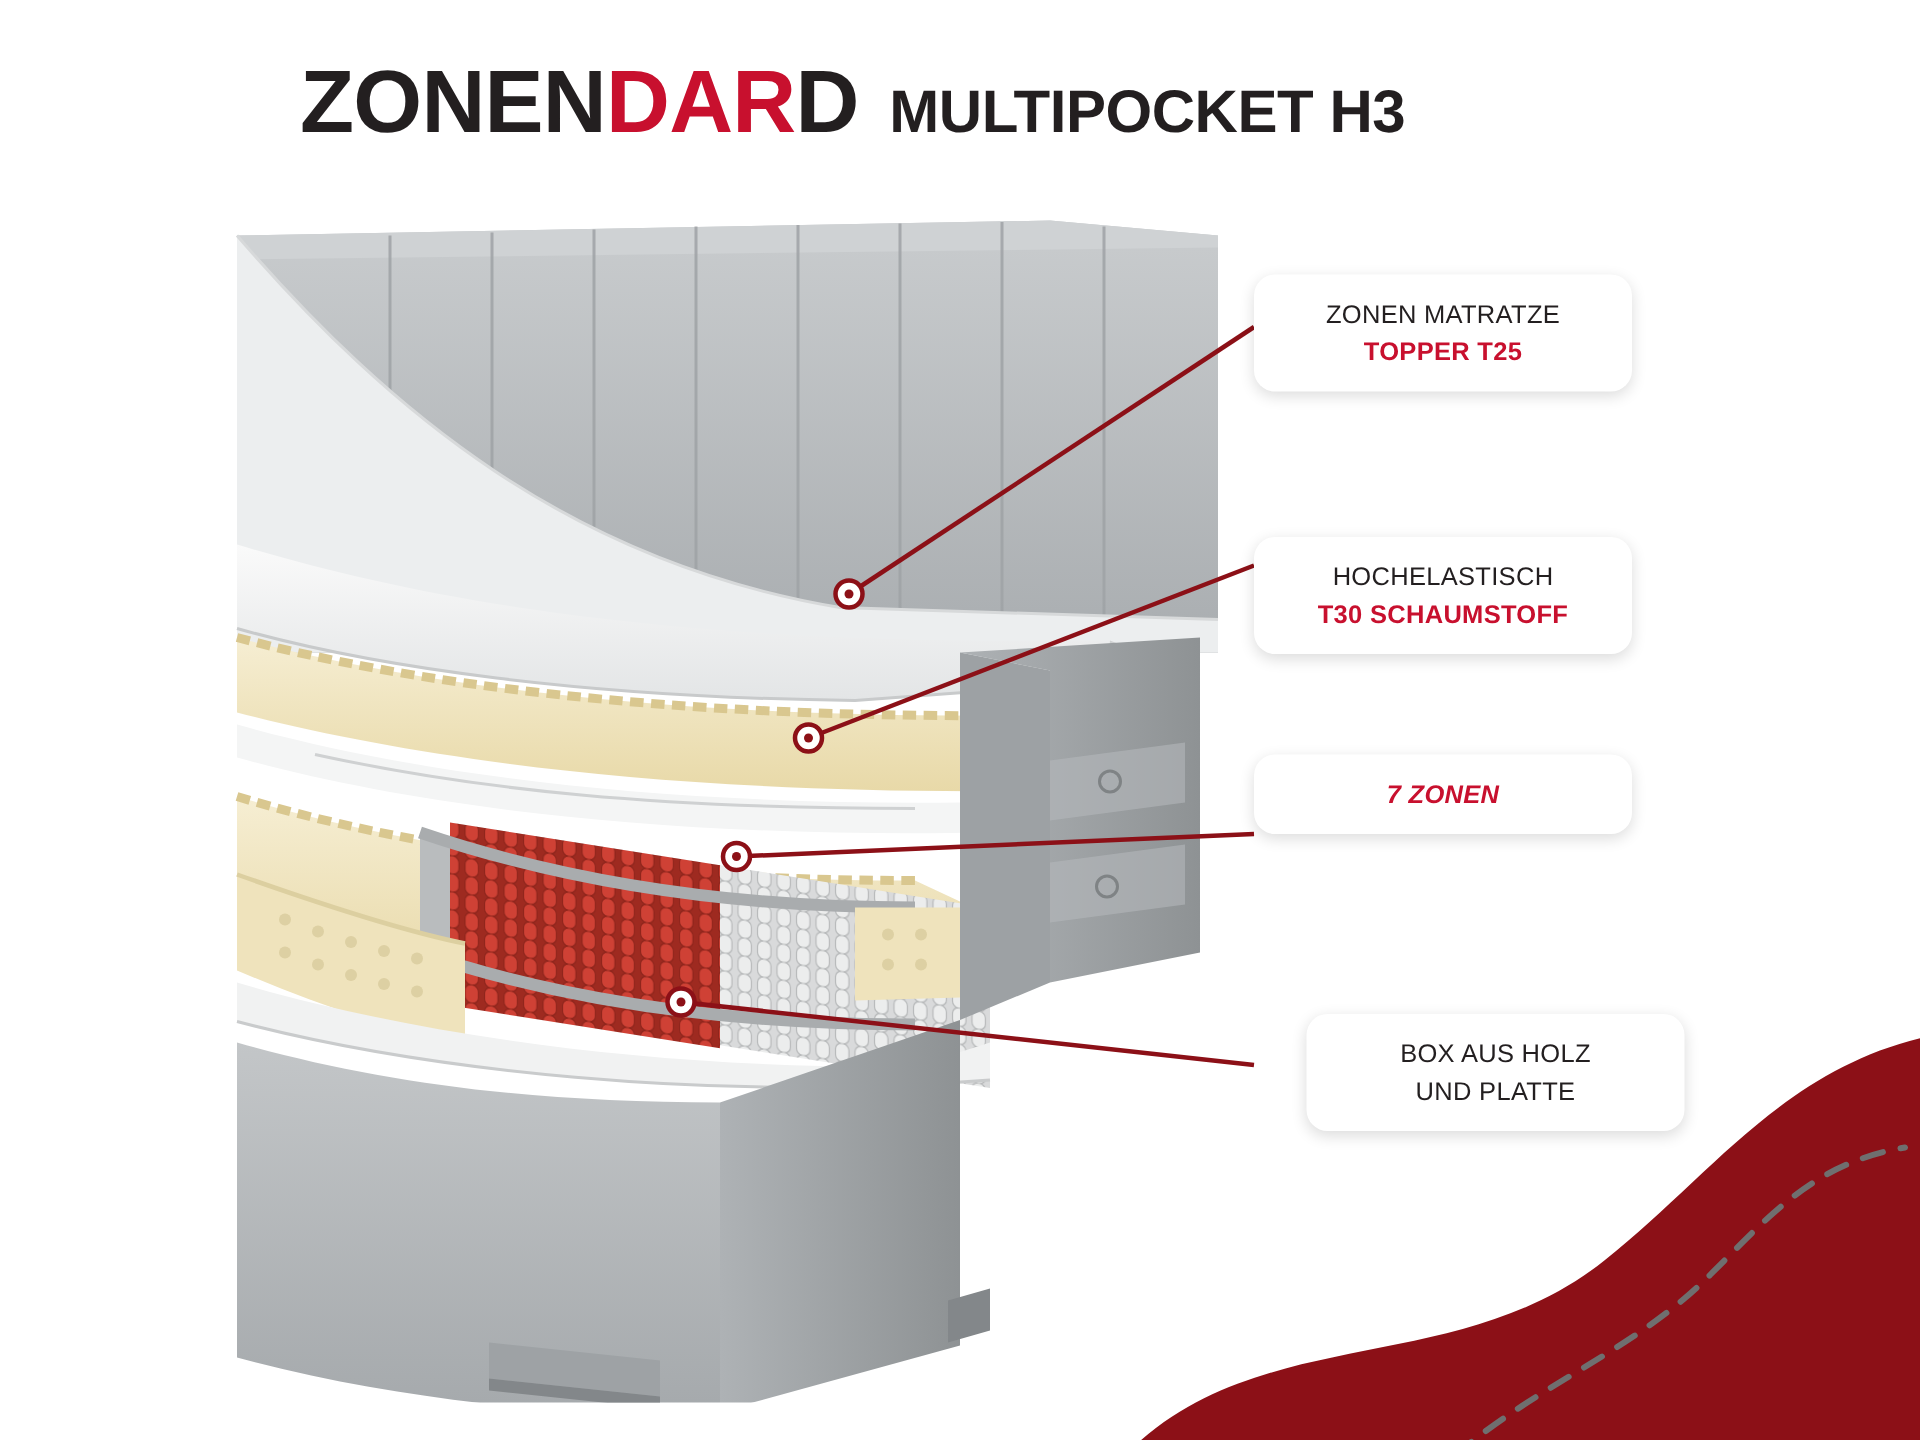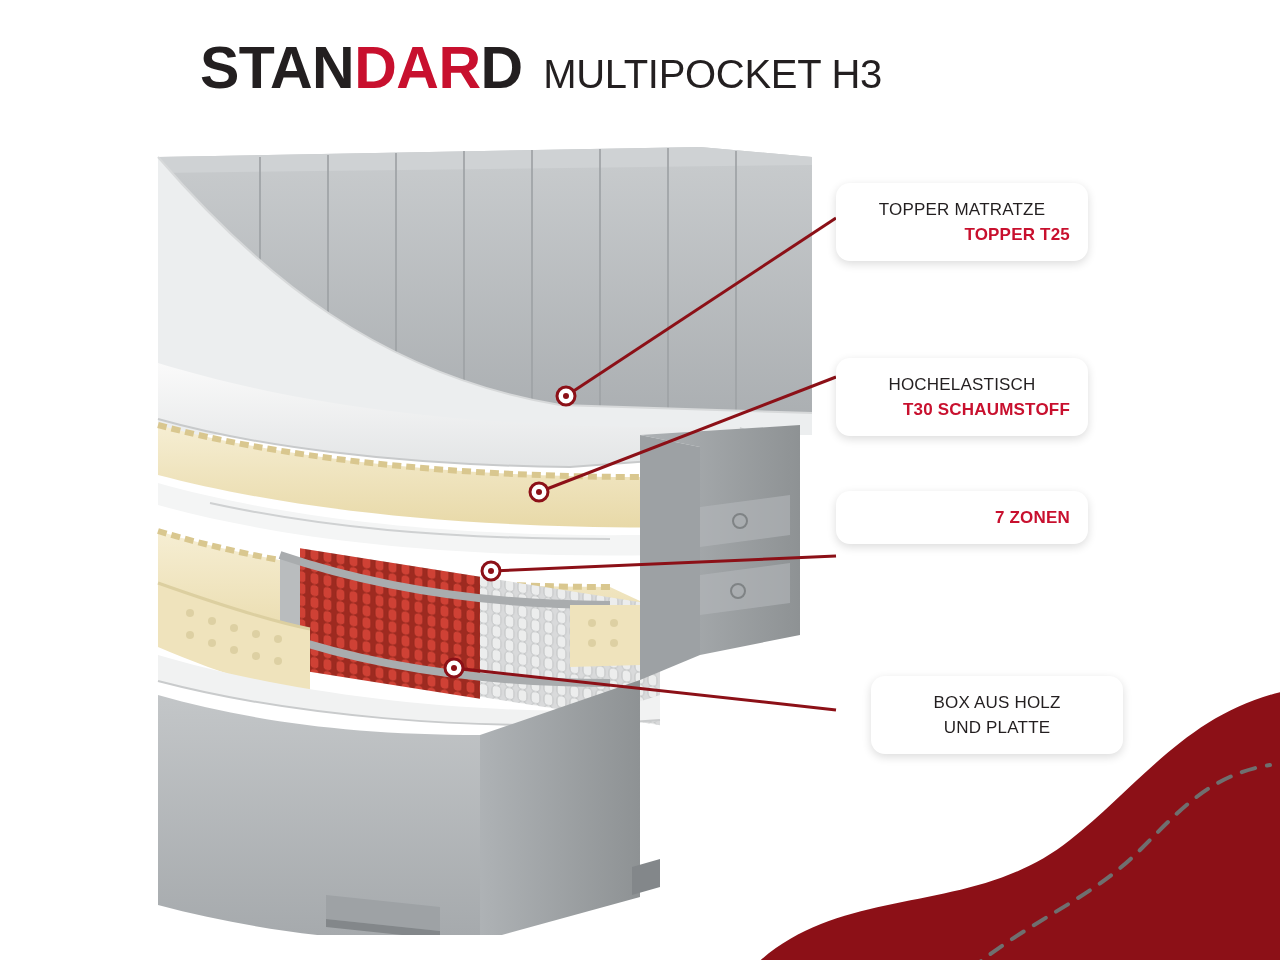--- a/index.html
+++ b/index.html
@@ -50,21 +50,21 @@
     letter-spacing: -0.5px;
     color: #c8102e;
     display: inline-block;
     vertical-align: baseline;
   }
   #title-main .dark {
     color: #231f20;
   }
   #title-sub {
     font-size: 40px;
-    font-weight: normal;
+    font-weight: bold;
     color: #231f20;
     display: inline-block;
     vertical-align: baseline;
     margin-left: 16px;
     letter-spacing: -0.3px;
   }
 
   
   #illustration {
     position: absolute;
@@ -88,25 +88,24 @@
   .callout .line {
     font-size: 17px;
     line-height: 25px;
     color: #231f20;
     letter-spacing: 0.2px;
     white-space: nowrap;
   }
   .callout .line.em {
     font-weight: bold;
     color: #c8102e;
-    text-align: right;
   }
   #callout-0 { left: 836px; top: 183px; }
   #callout-1 { left: 836px; top: 358px; width: 252px; }
-  #callout-2 { left: 836px; top: 491px; }
+  #callout-2 { left: 836px; top: 503px; font-style: italic; }
   #callout-3 { left: 871px; top: 676px; }
 
   
   #leaders {
     position: absolute;
     left: 0;
     top: 0;
     width: 1280px;
     height: 960px;
     pointer-events: none;
@@ -120,21 +119,21 @@
   <svg class="swoosh" id="swoosh-top" viewBox="0 0 260 150">
     <path d="M30 -40 C60 40, 150 60, 270 35 L270 -60 L30 -60 Z" fill="#8c1017"></path>
   </svg>
 
   <svg class="swoosh" id="swoosh-bottom" viewBox="0 0 620 300">
     <path d="M80 300 C170 210, 300 250, 400 170 C470 115, 520 40, 620 20 L620 300 Z" fill="#8c1017"></path>
     <path d="M300 300 C360 250, 420 230, 470 180 C510 140, 540 105, 600 95" fill="none" stroke="#6f6f6f" stroke-width="4" stroke-linecap="round" stroke-dasharray="14 12"></path>
   </svg>
 
   <div id="title-block">
-    <span id="title-main"><span class="dark">STAN</span><span>DAR</span><span class="dark">D</span></span>
+    <span id="title-main"><span class="dark">ZONEN</span><span>DAR</span><span class="dark">D</span></span>
     <span id="title-sub">MULTIPOCKET H3</span>
   </div>
 
   <svg id="illustration" viewBox="0 0 700 800">
     <defs>
       <linearGradient id="gHeadboard" x1="0" y1="0" x2="0" y2="1">
         <stop offset="0%" stop-color="#c9ccce"></stop>
         <stop offset="100%" stop-color="#a9adb0"></stop>
       </linearGradient>
       <linearGradient id="gBoxFront" x1="0" y1="0" x2="0" y2="1">
@@ -270,21 +269,21 @@
       <circle cx="539" cy="492" r="9" fill="#ffffff" stroke="#8c1017" stroke-width="3"></circle>
       <circle cx="539" cy="492" r="3" fill="#8c1017"></circle>
       <circle cx="491" cy="571" r="9" fill="#ffffff" stroke="#8c1017" stroke-width="3"></circle>
       <circle cx="491" cy="571" r="3" fill="#8c1017"></circle>
       <circle cx="454" cy="668" r="9" fill="#ffffff" stroke="#8c1017" stroke-width="3"></circle>
       <circle cx="454" cy="668" r="3" fill="#8c1017"></circle>
     </g>
   </svg>
 
   <div class="callout" id="callout-0">
-    <div class="line">TOPPER MATRATZE</div>
+    <div class="line">ZONEN MATRATZE</div>
     <div class="line em">TOPPER T25</div>
   </div>
 
   <div class="callout" id="callout-1">
     <div class="line">HOCHELASTISCH</div>
     <div class="line em">T30 SCHAUMSTOFF</div>
   </div>
 
   <div class="callout" id="callout-2">
     <div class="line em">7 ZONEN</div>

